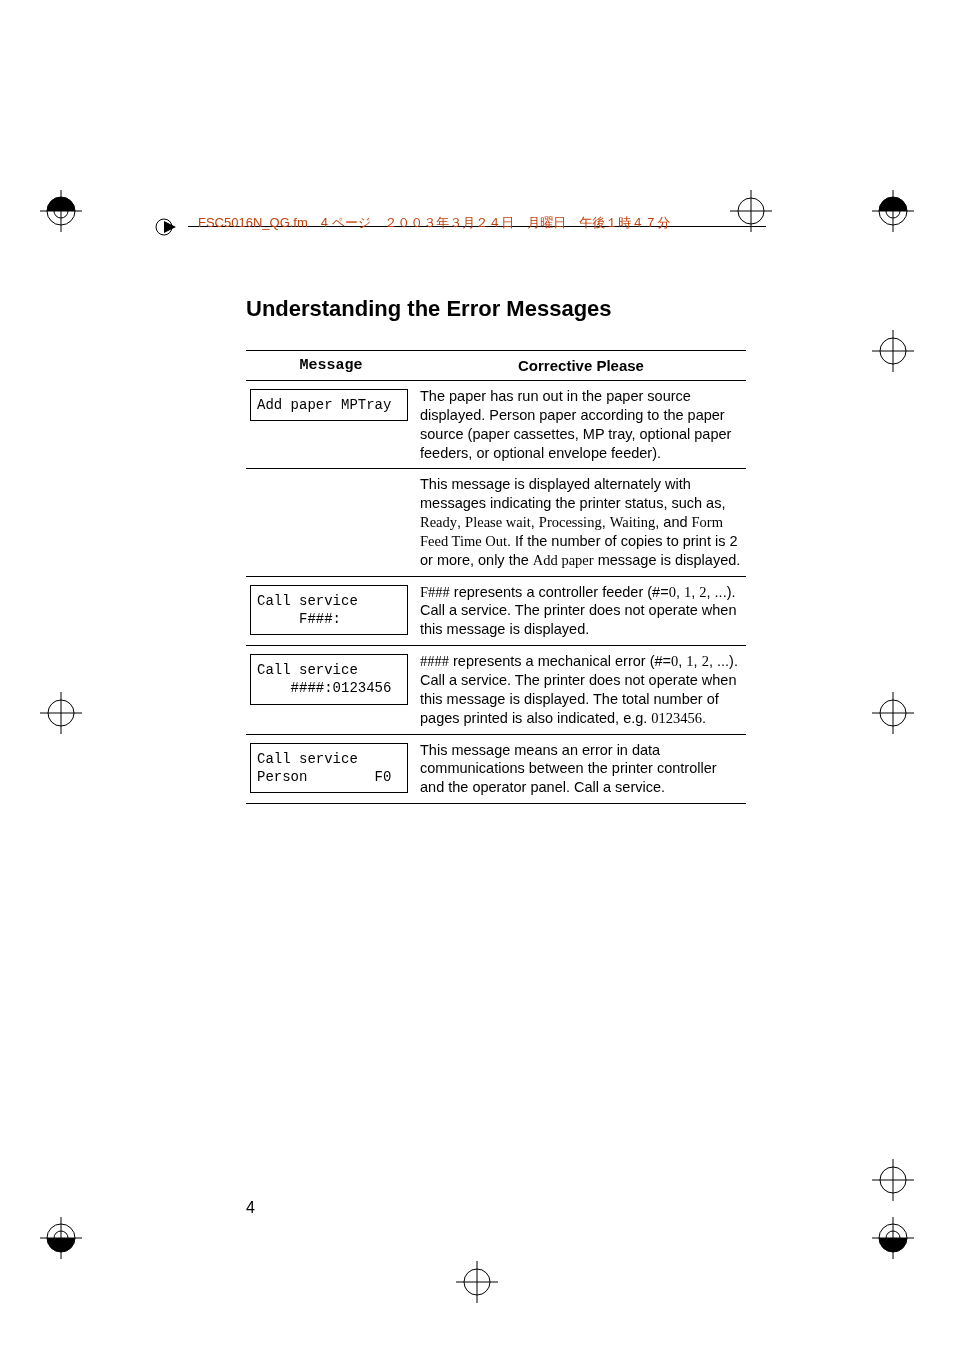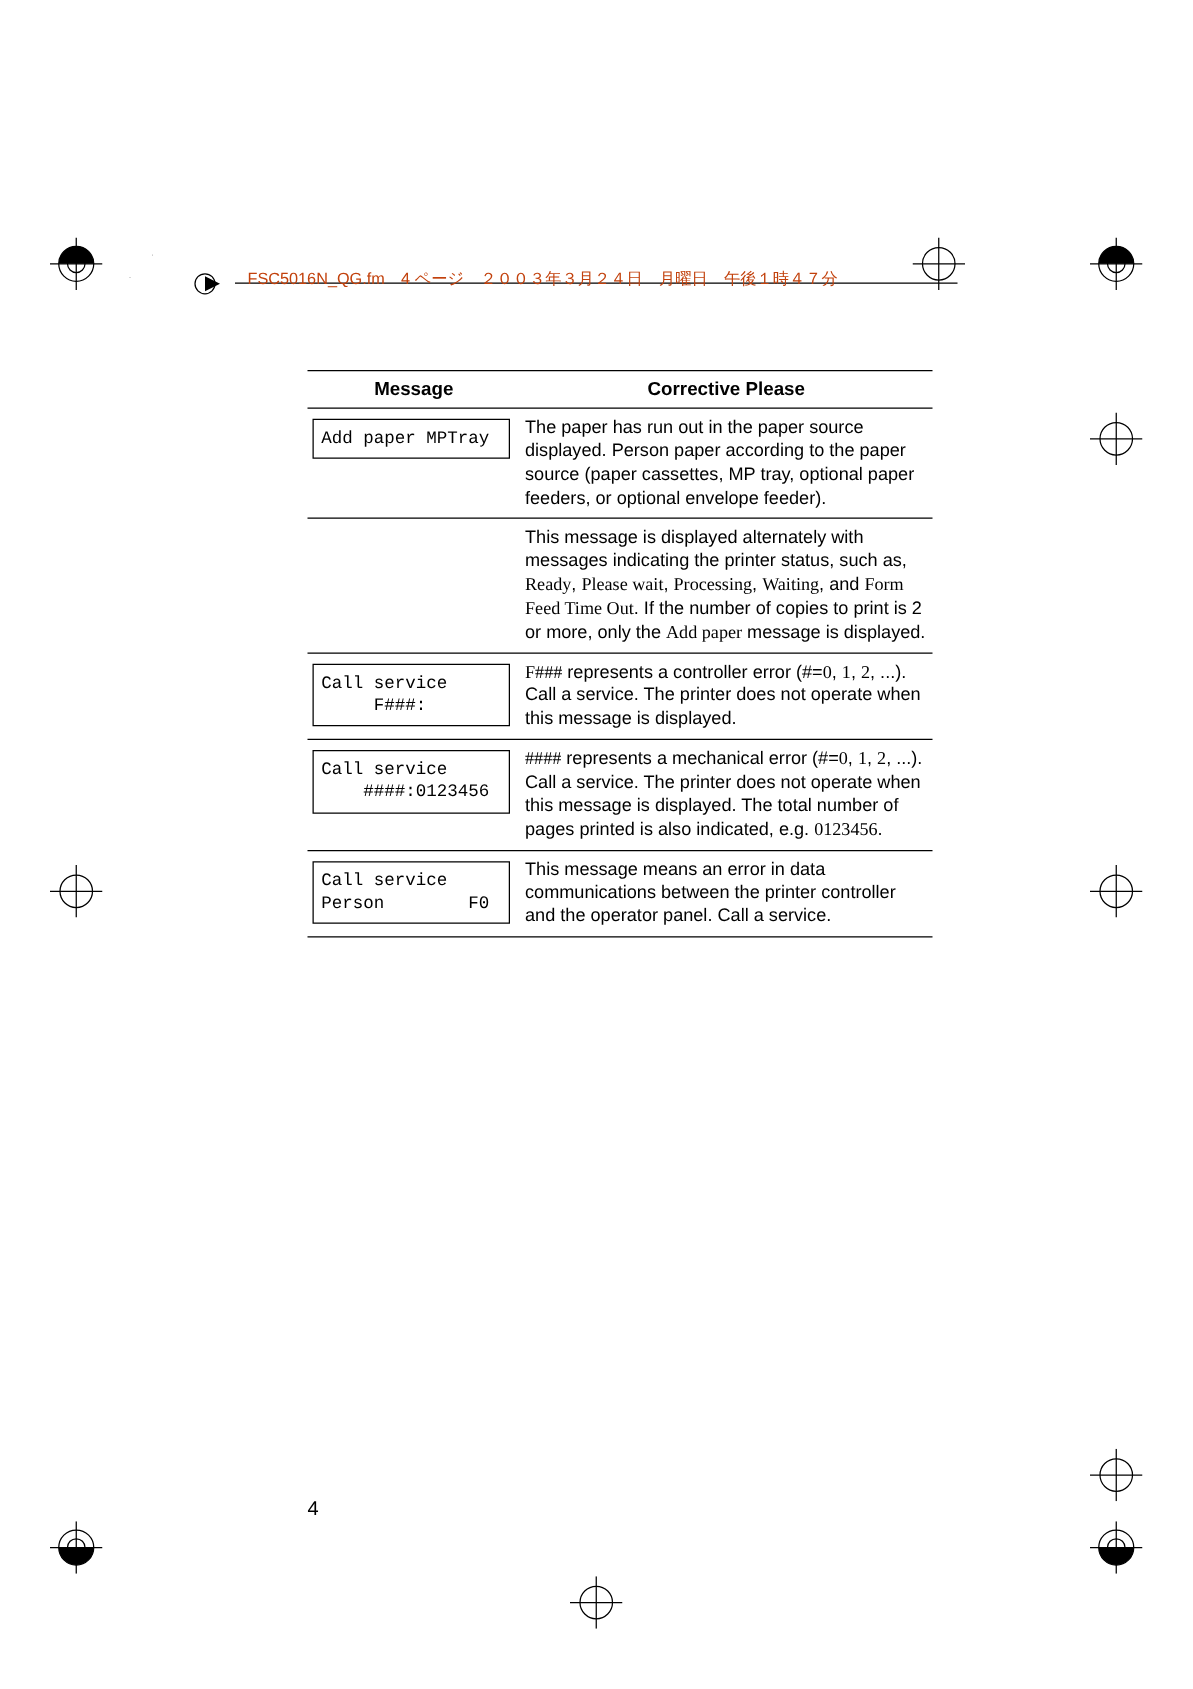--- a/index.html
+++ b/index.html
@@ -89,21 +89,21 @@
       width: 100%;
     }
     table.error-table th {
       font-weight: bold;
       font-size: 15px;
       text-align: center;
       padding: 6px 4px;
       border-top: 1.5px solid #000;
       border-bottom: 1px solid #000;
     }
-    table.error-table th:first-child { width: 170px; }
+    table.error-table th:first-child { width: 170px; font-family: Liberation Mono, monospace; }
     table.error-table td {
       vertical-align: top;
       padding: 6px 4px;
       border-bottom: 1px solid #000;
       font-size: 14.5px;
       line-height: 1.3;
     }
     .no-bottom-border td {
       border-bottom: none;
     }
@@ -219,20 +219,21 @@
 <div class="header-arrow">
   <svg viewBox="0 0 28 18">
       <circle cx="9" cy="9" r="8" fill="none" stroke="#000"></circle>
       <path d="M9 3 L21 9 L9 15 Z" fill="#000"></path>
     </svg>
 </div>
 <div class="header-line"></div>
 <div class="header-text">FSC5016N_QG.fm　4 ページ　２００３年３月２４日　月曜日　午後１時４７分</div>
 
 <div class="content">
+  <h1 class="main-heading">Understanding the Error Messages</h1>
 
 
   <table class="error-table">
     <thead>
       <tr>
         <th>Message</th>
         <th>Corrective Please</th>
       </tr>
     </thead>
     <tbody>
@@ -247,21 +248,21 @@
         <td>
           <span>This message is displayed alternately with messages indicating the printer status, such as, </span><span class="mono">Ready</span><span>, </span><span class="mono">Please wait</span><span>, </span><span class="mono">Processing</span><span>, </span><span class="mono">Waiting</span><span>, and </span><span class="mono">Form Feed Time Out</span><span>. If the number of copies to print is 2 or more, only the </span><span class="mono">Add paper</span><span> message is displayed.</span>
         </td>
       </tr>
       <tr>
         <td>
             <div class="msg-box">Call service
      F###:</div>
           </td>
         <td>
-          <span class="mono">F###</span><span> represents a controller error (#=</span><span class="mono">0</span><span>, </span><span class="mono">1</span><span>, </span><span class="mono">2</span><span>, ...). Call a service. The printer does not operate when this message is displayed.</span>
+          <span class="mono">F###</span><span> represents a controller feeder (#=</span><span class="mono">0</span><span>, </span><span class="mono">1</span><span>, </span><span class="mono">2</span><span>, ...). Call a service. The printer does not operate when this message is displayed.</span>
         </td>
       </tr>
       <tr>
         <td>
             <div class="msg-box">Call service
     ####:0123456</div>
           </td>
         <td>
           <span class="mono">####</span><span> represents a mechanical error (#=</span><span class="mono">0</span><span>, </span><span class="mono">1</span><span>, </span><span class="mono">2</span><span>, ...). Call a service. The printer does not operate when this message is displayed. The total number of pages printed is also indicated, e.g. </span><span class="mono">0123456</span><span>.</span>
         </td>

